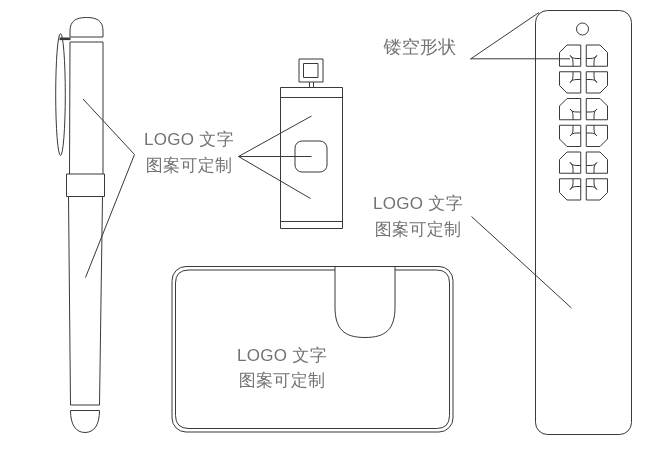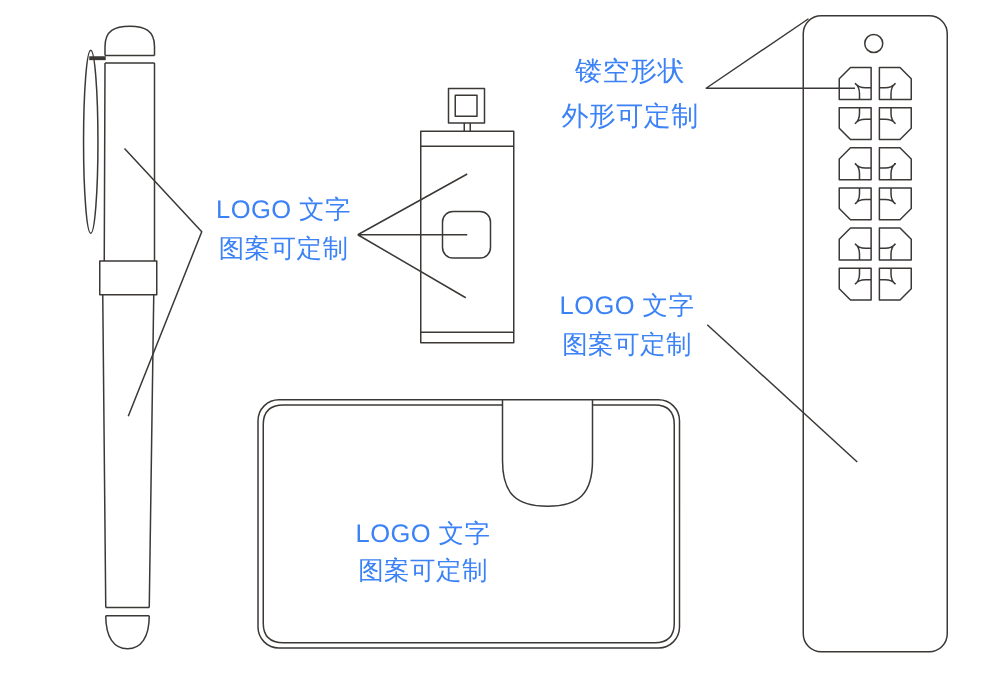--- a/index.html
+++ b/index.html
@@ -6,21 +6,21 @@
   .canvas{
     position:relative;
     width:672px;height:459px;
     background:#ffffff;
     font-family:"Liberation Sans", sans-serif;
     overflow:hidden;
   }
   .art{position:absolute;left:0;top:0;}
   .label{
     position:absolute;
-    color:#3b82f6;
+    color:#737373;
     text-align:center;
     font-size:17px;
     line-height:26px;
     letter-spacing:0.3px;
     white-space:nowrap;
   }
   .label div{display:block;}
   .label-pen-usb{left:129px;top:127px;width:120px;}
   .label-hollow{left:355px;top:32px;width:130px;font-size:18px;line-height:30px;}
   .label-bookmark-logo{left:358px;top:191px;width:120px;}
@@ -99,21 +99,20 @@
     </g>
   </svg>
 
   <div class="label label-pen-usb">
     <div>LOGO 文字</div>
     <div>图案可定制</div>
   </div>
 
   <div class="label label-hollow">
     <div>镂空形状</div>
-    <div>外形可定制</div>
   </div>
 
   <div class="label label-bookmark-logo">
     <div>LOGO 文字</div>
     <div>图案可定制</div>
   </div>
 
   <div class="label label-card-logo">
     <div>LOGO 文字</div>
     <div>图案可定制</div>

